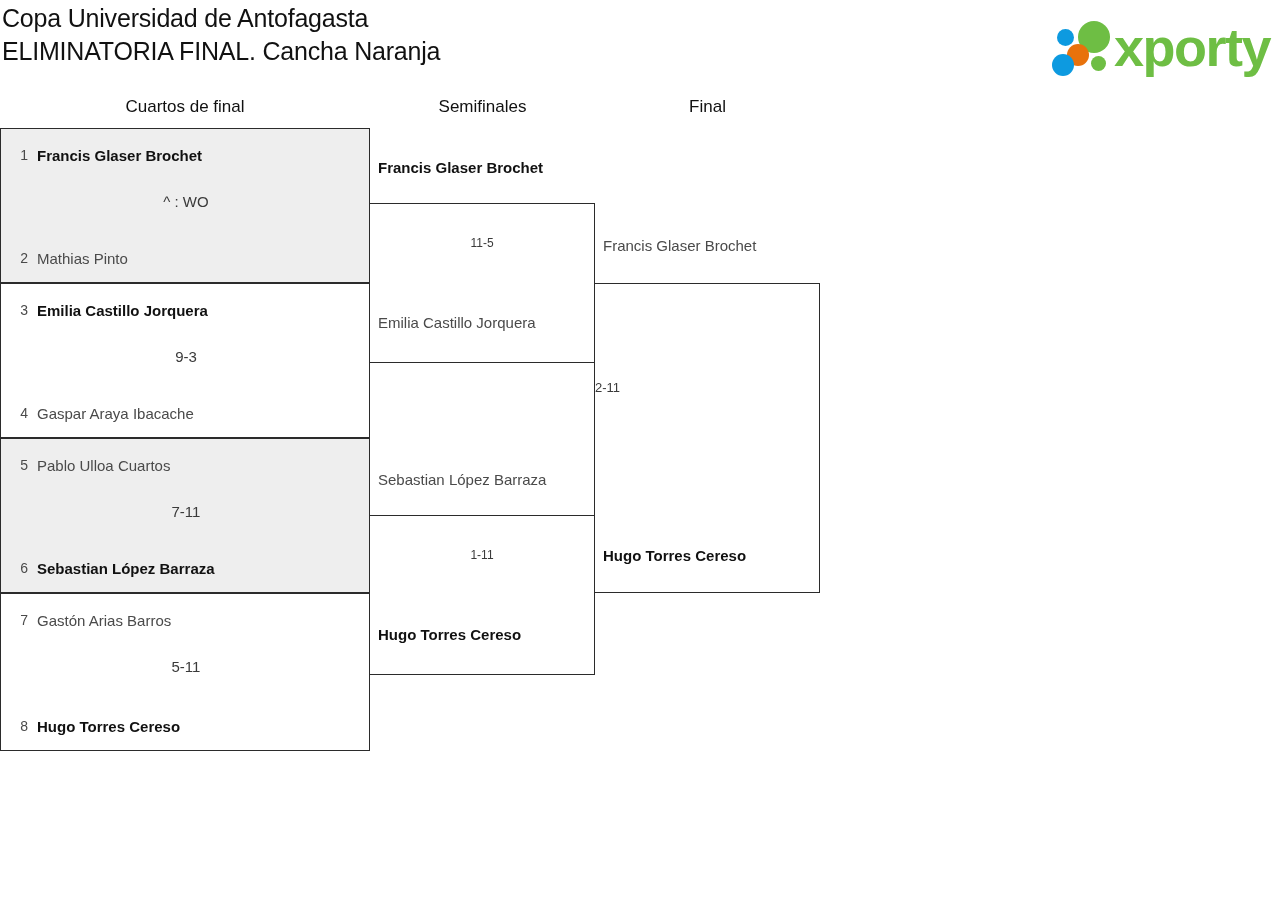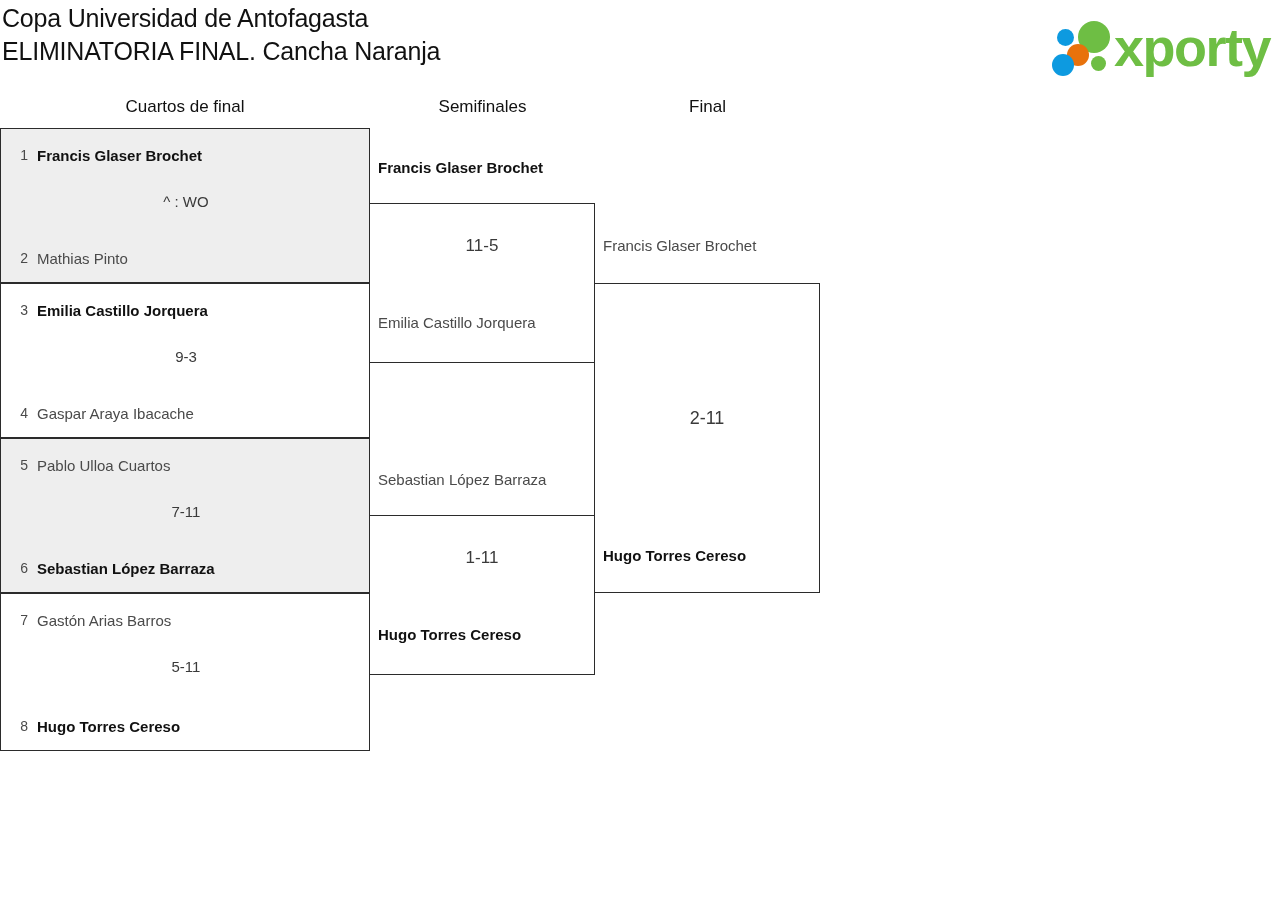--- a/index.html
+++ b/index.html
@@ -94,38 +94,38 @@
   .sf-2 { top: 515px; height: 160px; }
 
   .sf-name {
     position: absolute; left: 8px; font-size: 15px; white-space: nowrap;
   }
   .sf-name.top    { top: -45px; }
   .sf-name.bottom { top: 110px; }
 
   .sf-score {
     position: absolute; left: 0; top: 32px; width: 224px;
-    text-align: center; font-size: 17px; color: #3a3a3a;
+    text-align: center; font-size: 12px; color: #3a3a3a;
   }
 
   
   .f-box {
     position: absolute; left: 594px; top: 283px;
     width: 226px; height: 310px;
     border: 1px solid #2b2b2b;
     background: #ffffff;
   }
   .f-name {
     position: absolute; left: 8px; font-size: 15px; white-space: nowrap;
   }
   .f-name.top    { top: -47px; }
   .f-name.bottom { top: 263px; }
   .f-score {
-    position: absolute; left: 0; top: 124px; width: 224px;
-    text-align: center; font-size: 18px; color: #3a3a3a;
+    position: absolute; left: 0; top: 96px; width: 224px;
+    font-size: 13px; color: #3a3a3a;
   }
 </style>
 </head>
 <body>
 
 <div class="page">
 
   <div class="header">
     <div class="title-block">
       <span class="title-line">Copa Universidad de Antofagasta</span>

